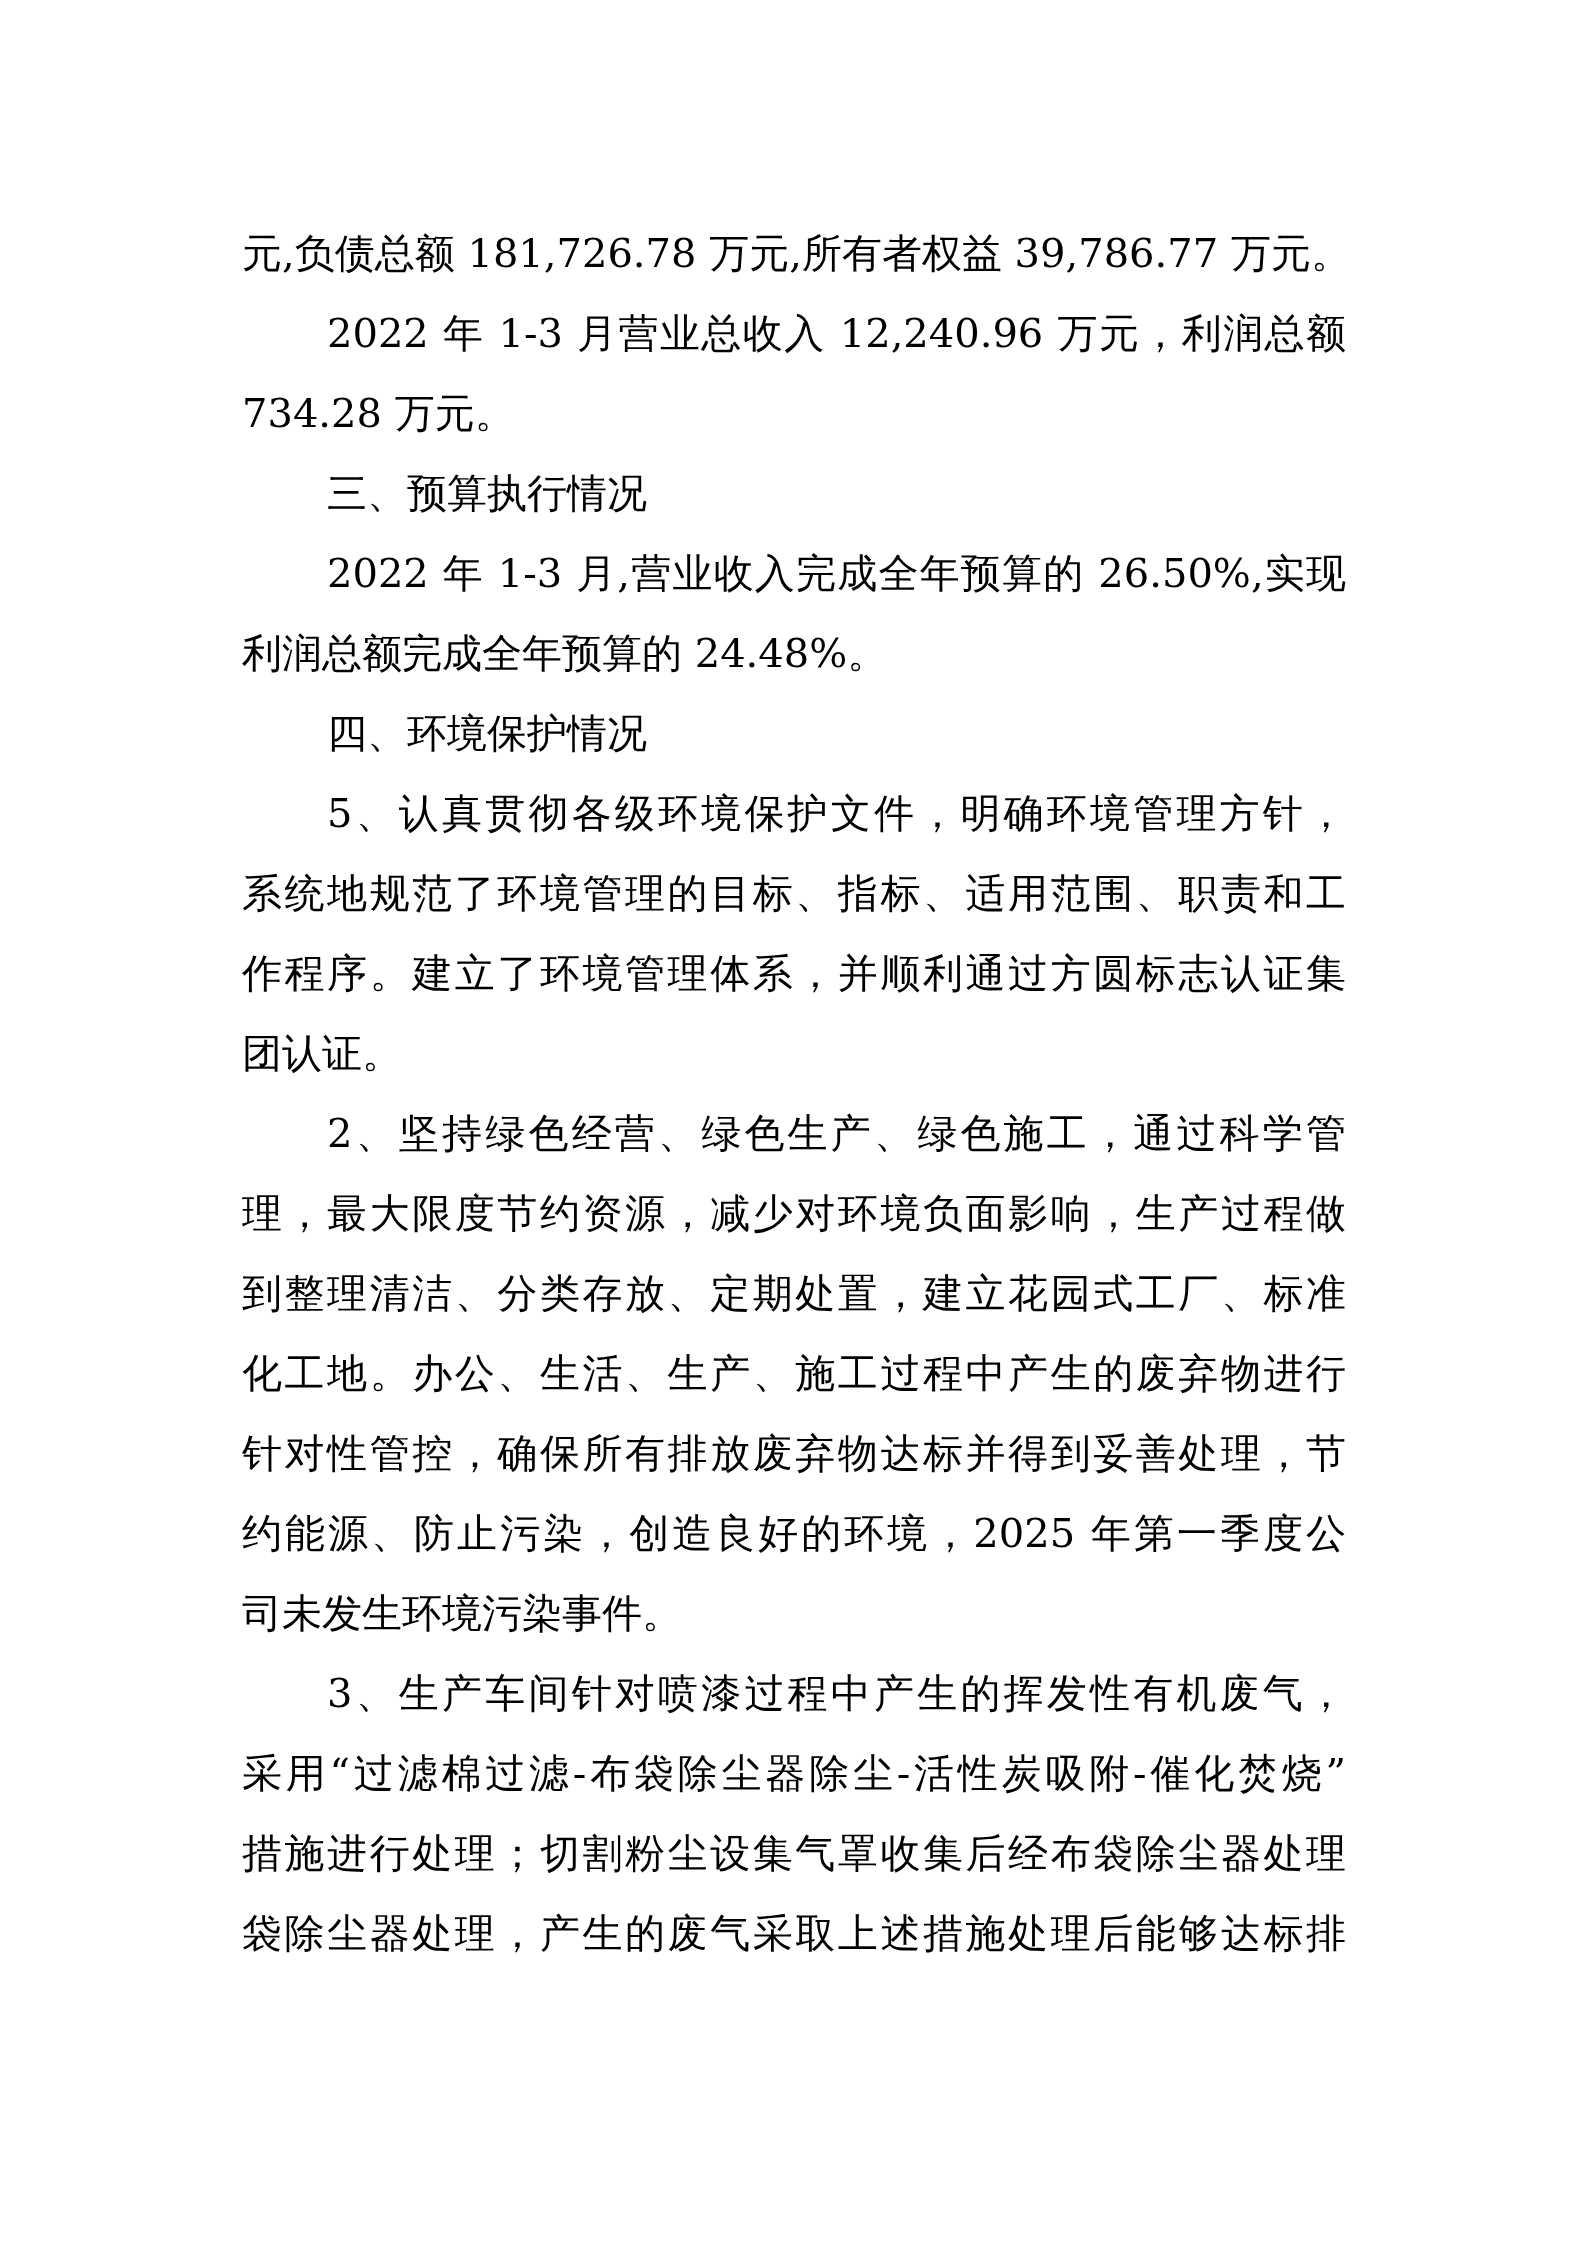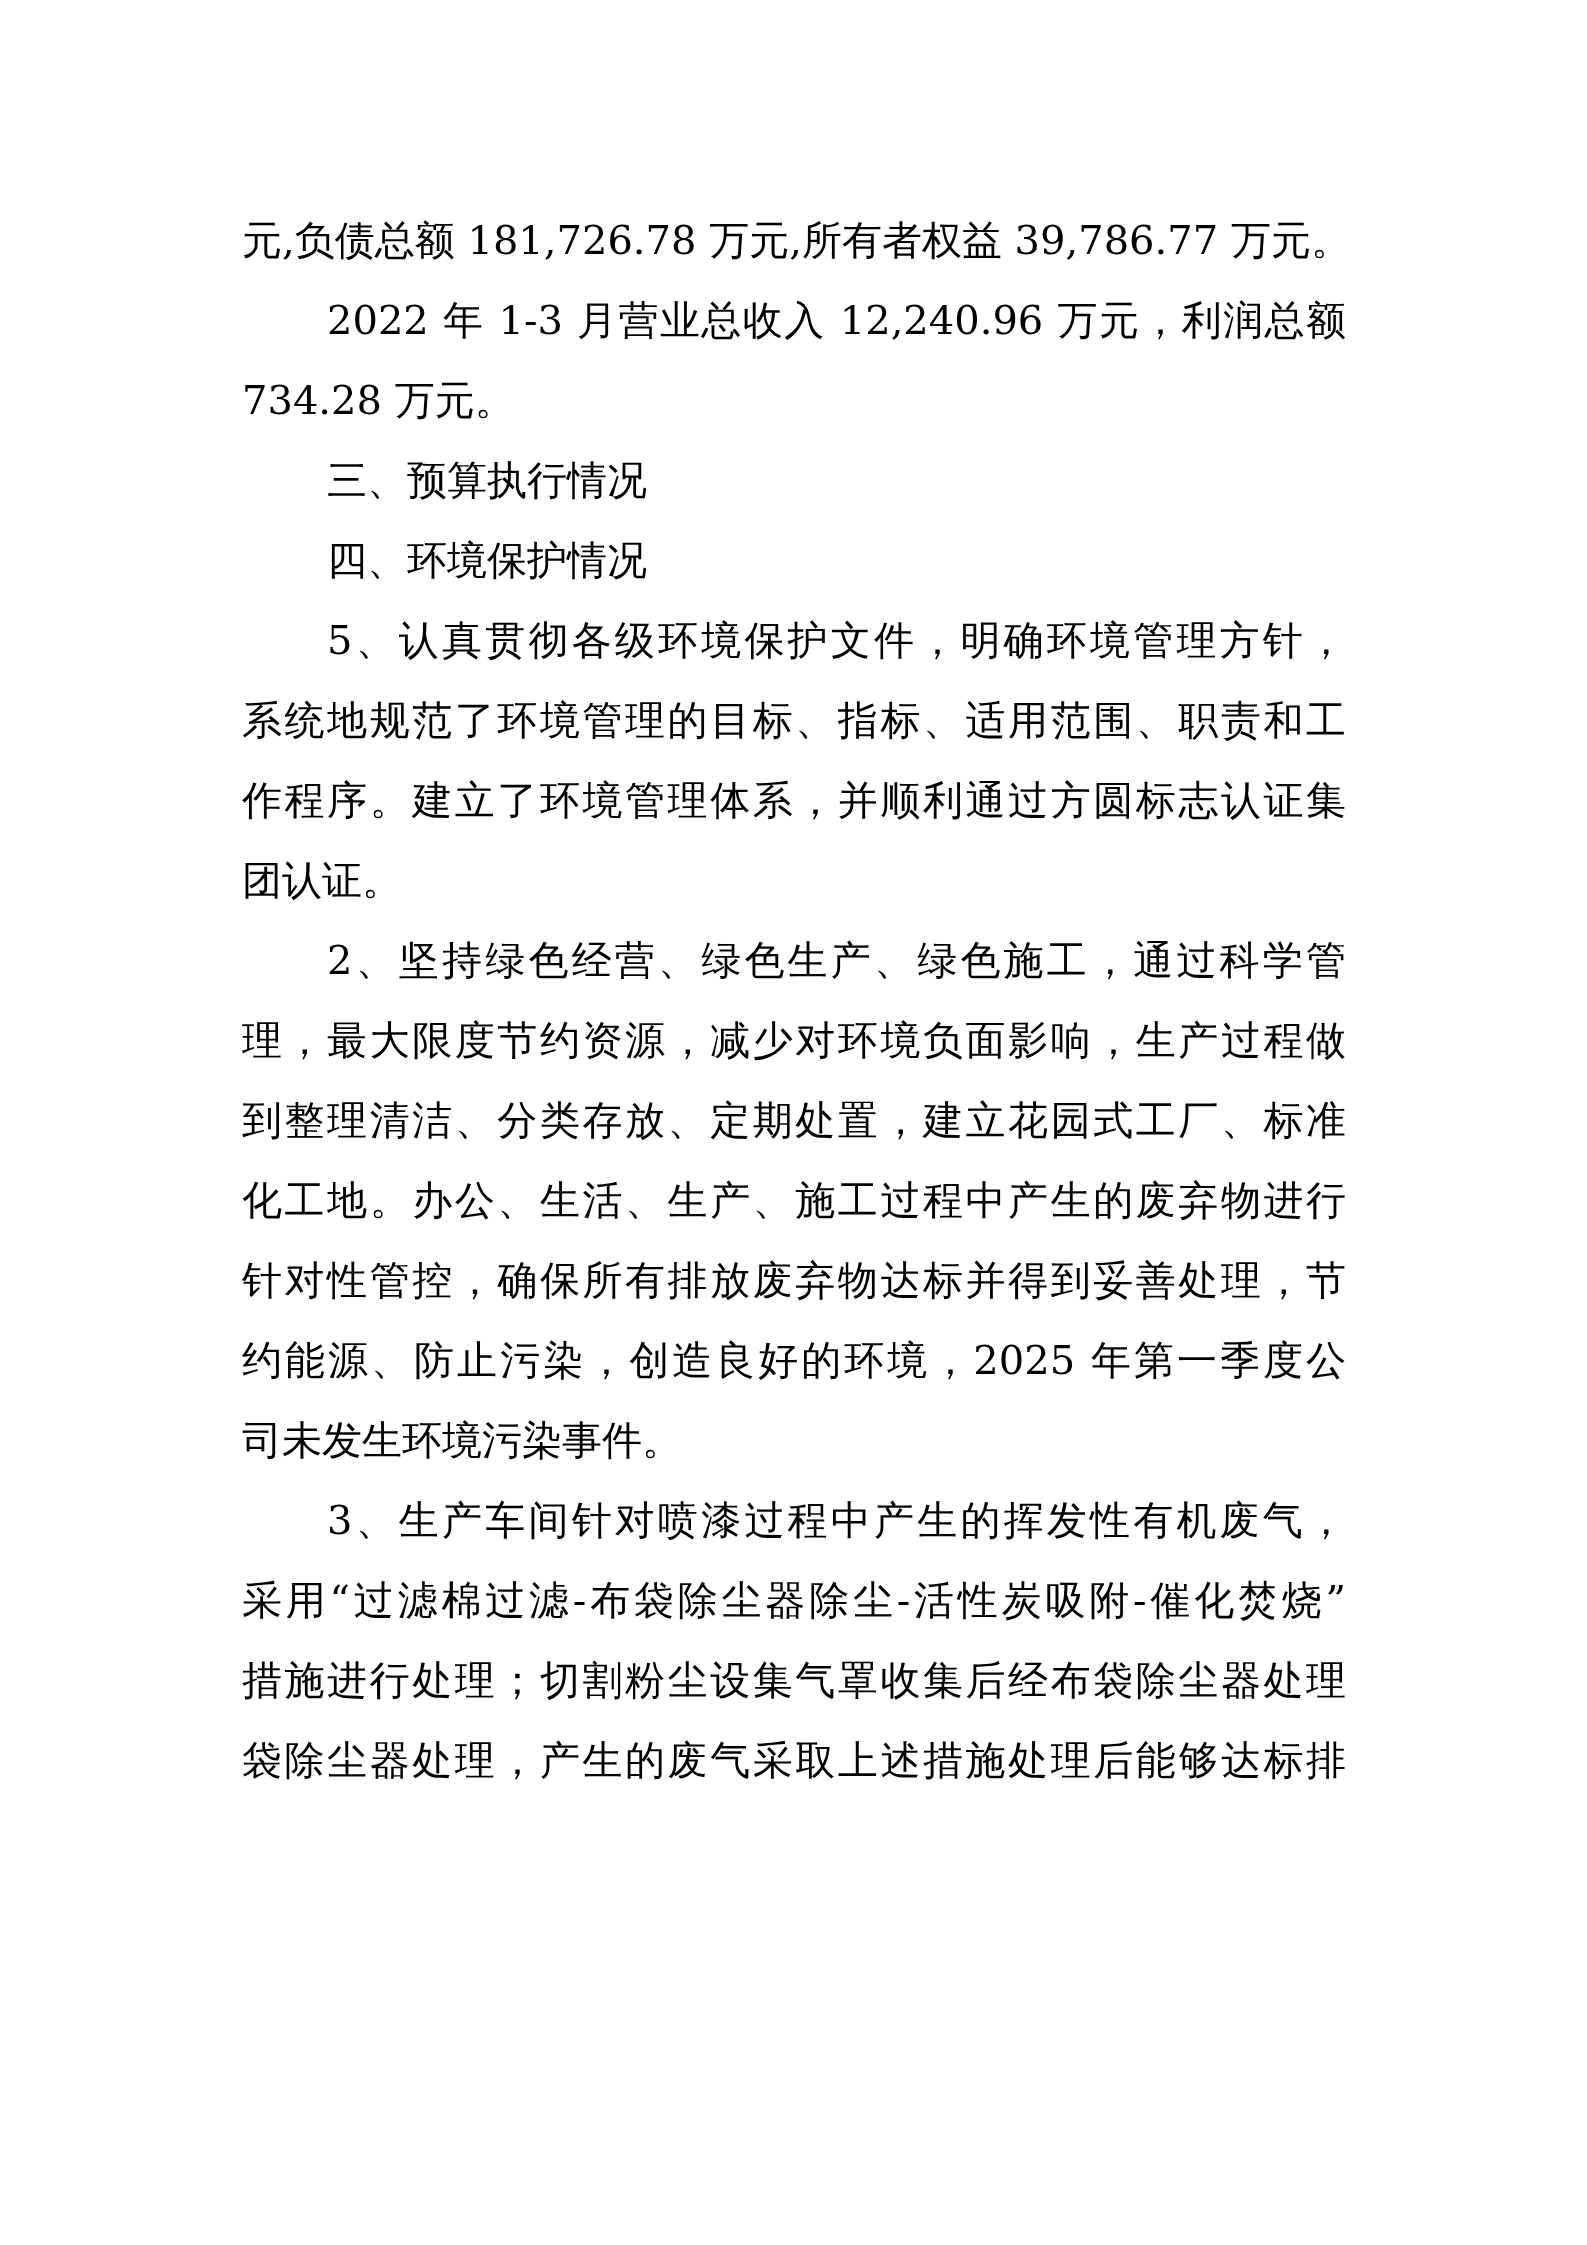--- a/index.html
+++ b/index.html
@@ -10,21 +10,21 @@
   body {
     width: 1587px;
     height: 2245px;
     position: relative;
     overflow: hidden;
     color: #000000;
   }
   .page {
     position: absolute;
     left: 242px;
-    top: 200px;
+    top: 213px;
     width: 1104px;
   }
   .line {
     height: 80px;
     line-height: 80px;
     font-family: "DejaVu Serif", "Liberation Serif", serif;
     font-size: 40px;
     white-space: nowrap;
     text-align: justify;
     text-align-last: justify;
@@ -51,20 +51,24 @@
     <div class="line last">元,负债总额 181,726.78 万元,所有者权益 39,786.77 万元。</div>
   </div>
 
   <div>
     <div class="line indent">2022 年 1-3 月营业总收入 12,240.96 万元，利润总额</div>
     <div class="line last">734.28 万元。</div>
   </div>
 
   <div class="line indent heading">三、预算执行情况</div>
 
+  <div>
+    <div class="line indent">2022 年 1-3 月,营业收入完成全年预算的 26.50%,实现</div>
+    <div class="line last">利润总额完成全年预算的 24.48%。</div>
+  </div>
 
   <div class="line indent heading">四、环境保护情况</div>
 
   <div>
     <div class="line indent">5、认真贯彻各级环境保护文件，明确环境管理方针，</div>
     <div class="line">系统地规范了环境管理的目标、指标、适用范围、职责和工</div>
     <div class="line">作程序。建立了环境管理体系，并顺利通过方圆标志认证集</div>
     <div class="line last">团认证。</div>
   </div>
 

